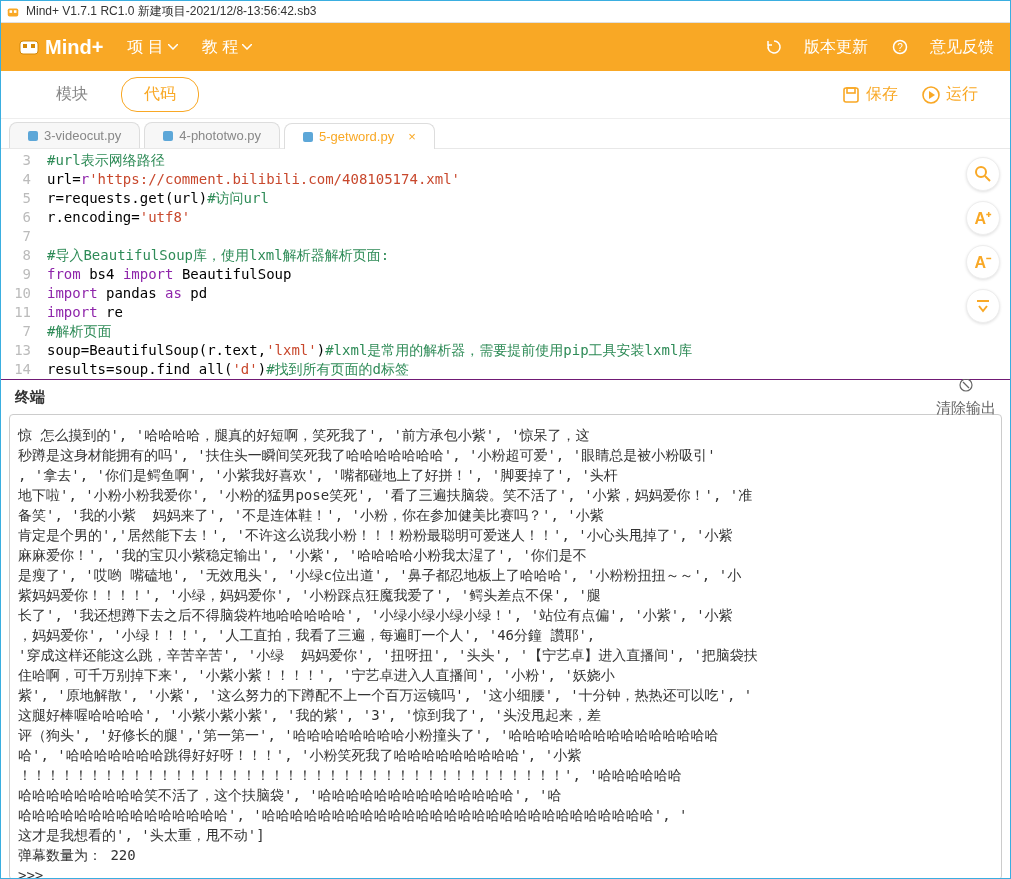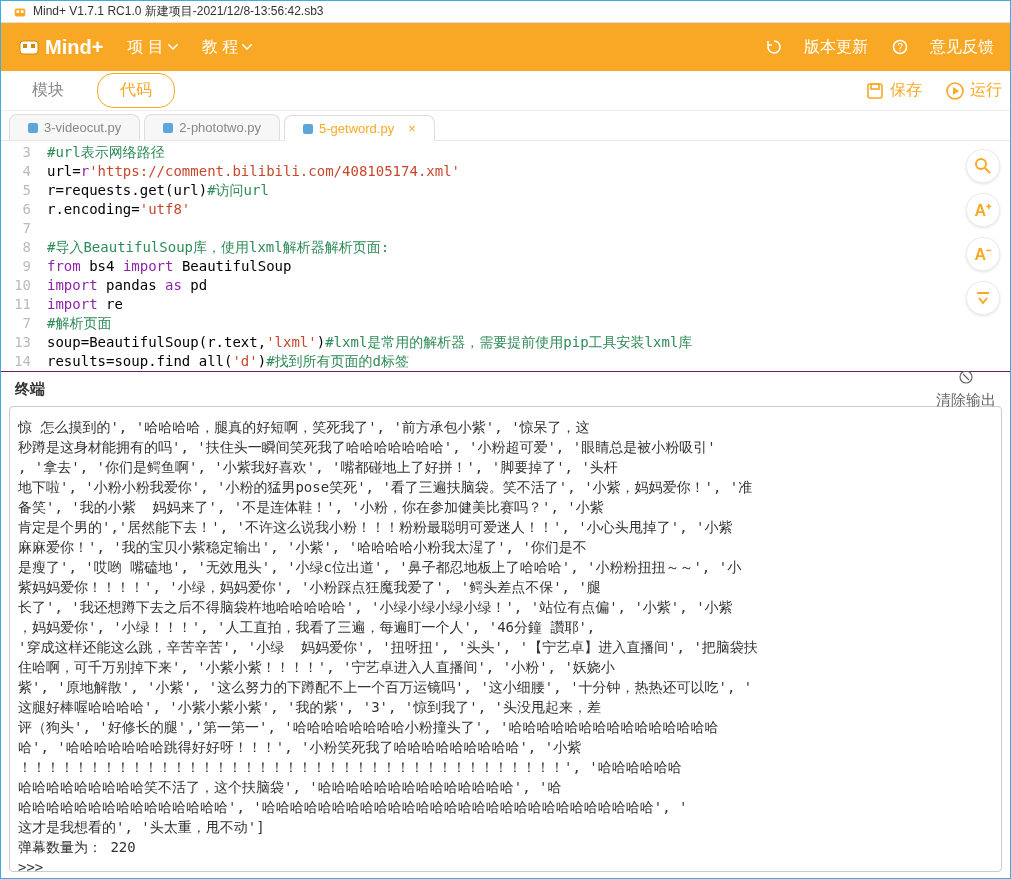--- a/index.html
+++ b/index.html
@@ -1,26 +1,26 @@
 <!DOCTYPE html>
 <html><head>
 <meta charset="utf-8">
 <style>
 * { box-sizing: border-box; margin: 0; padding: 0; }
 body { font-family: "Microsoft YaHei", sans-serif; font-size: 13px; background: #fff; width: 1011px; height: 879px; overflow: hidden; border: 1px solid #3aaee0; }
-.titlebar { height: 22px; background: #ffffff; display: flex; align-items: center; padding: 0 12px; font-size: 12px; color: #333; border-bottom: 1px solid #e0e0e0; }
+.titlebar { height: 22px; background: #ffffff; display: flex; align-items: center; padding: 0 5px; font-size: 12px; color: #333; border-bottom: 1px solid #e0e0e0; }
 .titlebar .app-icon { width: 14px; height: 14px; margin-right: 6px; }
 .menubar { height: 48px; background: #f9a825; display: flex; align-items: center; padding: 0 16px; color: #fff; }
 .logo-badge { display: flex; align-items: center; font-weight: bold; font-size: 20px; color: #fff; }
 .logo-badge .icon { width: 24px; height: 24px; margin-right: 4px; }
 .menu-group { display: flex; gap: 24px; margin-left: 24px; font-size: 16px; }
 .menu-item { display: flex; align-items: center; gap: 4px; cursor: pointer; }
 .menu-right { margin-left: auto; display: flex; gap: 24px; font-size: 16px; }
 .right-item { display: flex; align-items: center; gap: 22px; cursor: pointer; }
-.toolbar { height: 40px; background: #fff; display: flex; align-items: center; padding: 0 8px; border-bottom: 1px solid #eee; }
+.toolbar { height: 48px; background: #fff; display: flex; align-items: center; padding: 0 32px; border-bottom: 1px solid #eee; }
 .tab-btn { padding: 6px 22px; border: 1px solid #f9a825; border-radius: 16px; margin-right: 10px; font-size: 16px; cursor: pointer; background:#fff; }
 .tab-btn.inactive { border-color: transparent; color:#888; }
 .tab-btn.active { color: #f9a825; }
 .toolbar-right { margin-left: auto; display: flex; gap: 24px; }
 .toolbar-right .act { display: flex; align-items: center; gap: 6px; color: #f9a825; font-size: 16px; cursor: pointer; }
 .filetabs { height: 30px; background: #fff; display: flex; align-items: flex-end; padding: 0 8px; border-bottom: 1px solid #e8e8e8; }
 .filetab { padding: 5px 18px; border: 1px solid #ddd; border-bottom: none; border-radius: 8px 8px 0 0; margin-right: 4px; background: #f7f7f7; display: flex; align-items: center; gap: 6px; cursor: pointer; font-size: 13px; color: #888; }
 .filetab.active { background: #fff; color: #f9a825; font-weight: 500; position: relative; top: 1px; }
 .filetab .py-ico { width: 10px; height: 10px; }
 .filetab .close { margin-left: 8px; color: #f9a825; cursor: pointer; }
@@ -122,21 +122,21 @@
   <div class="filetab">
     <svg class="py-ico" viewBox="0 0 10 10">
         <rect width="10" height="10" rx="2" fill="#5da7d8"></rect>
       </svg>
     <span>3-videocut.py</span>
   </div>
   <div class="filetab">
     <svg class="py-ico" viewBox="0 0 10 10">
         <rect width="10" height="10" rx="2" fill="#5da7d8"></rect>
       </svg>
-    <span>2-phototwo.py</span>
+    <span>4-phototwo.py</span>
   </div>
   <div class="filetab active">
     <svg class="py-ico" viewBox="0 0 10 10">
         <rect width="10" height="10" rx="2" fill="#5da7d8"></rect>
       </svg>
     <span>5-getword.py</span>
     <span class="close">×</span>
   </div>
 </div>
 

